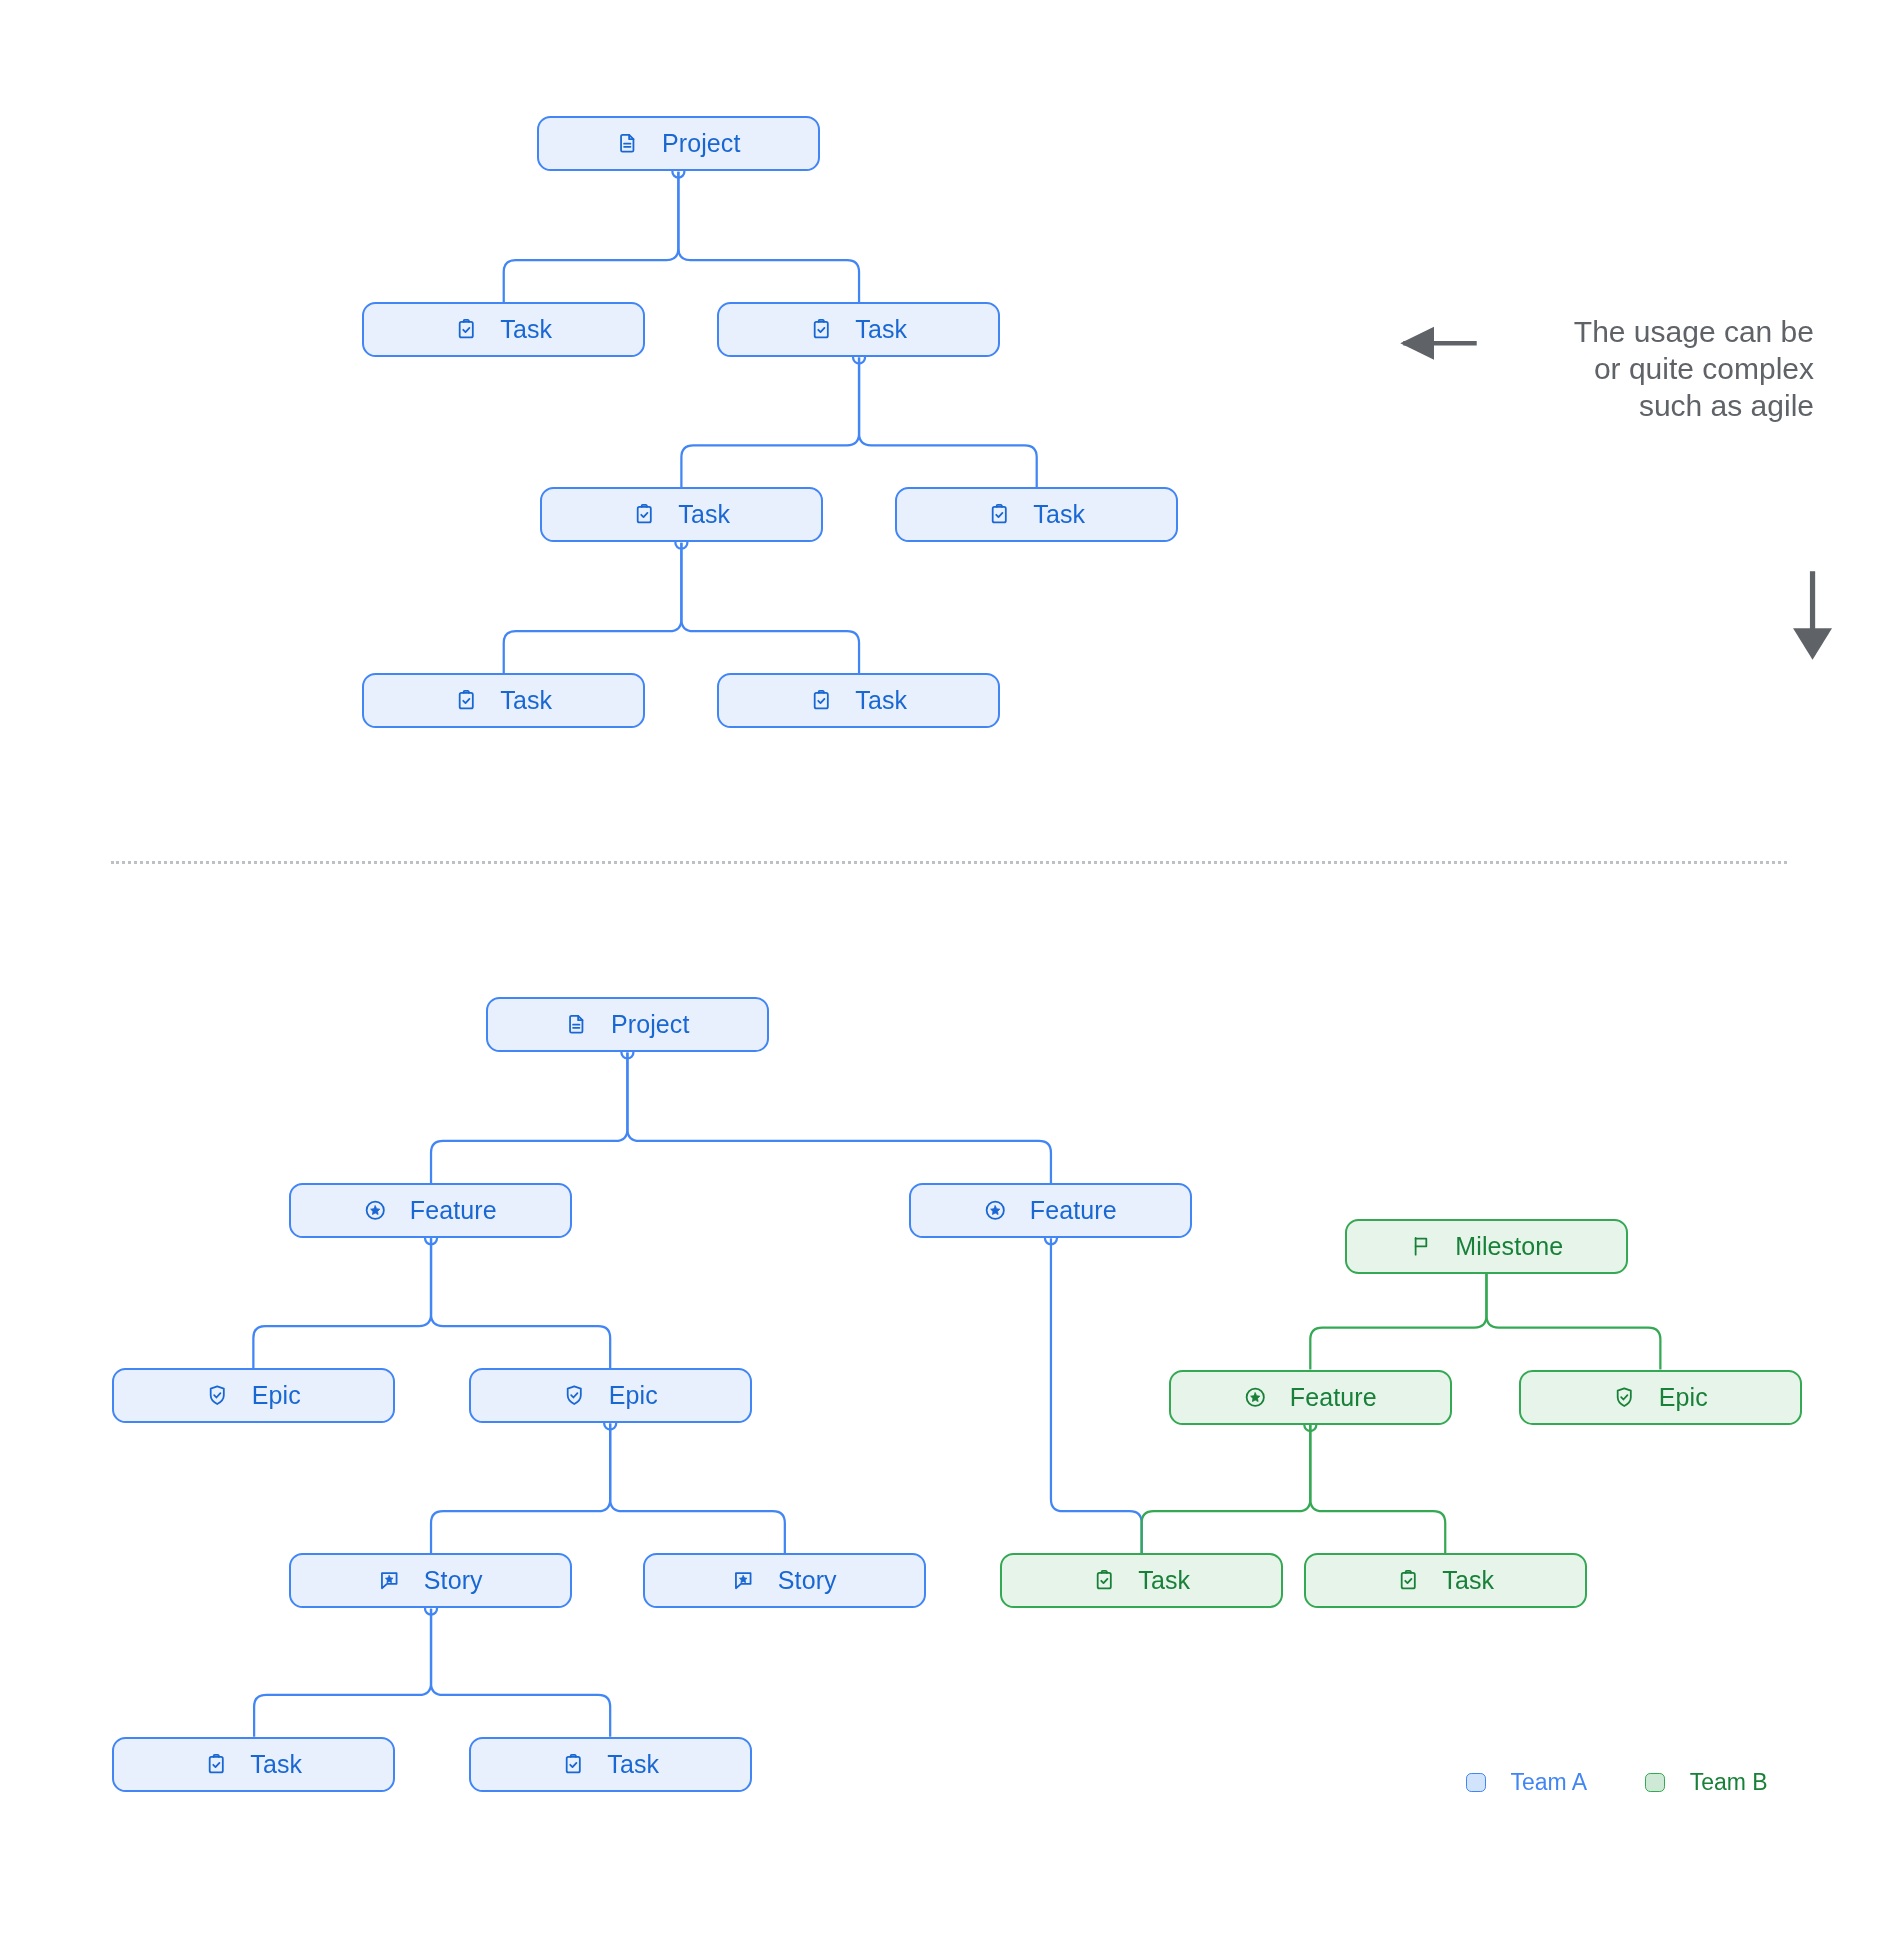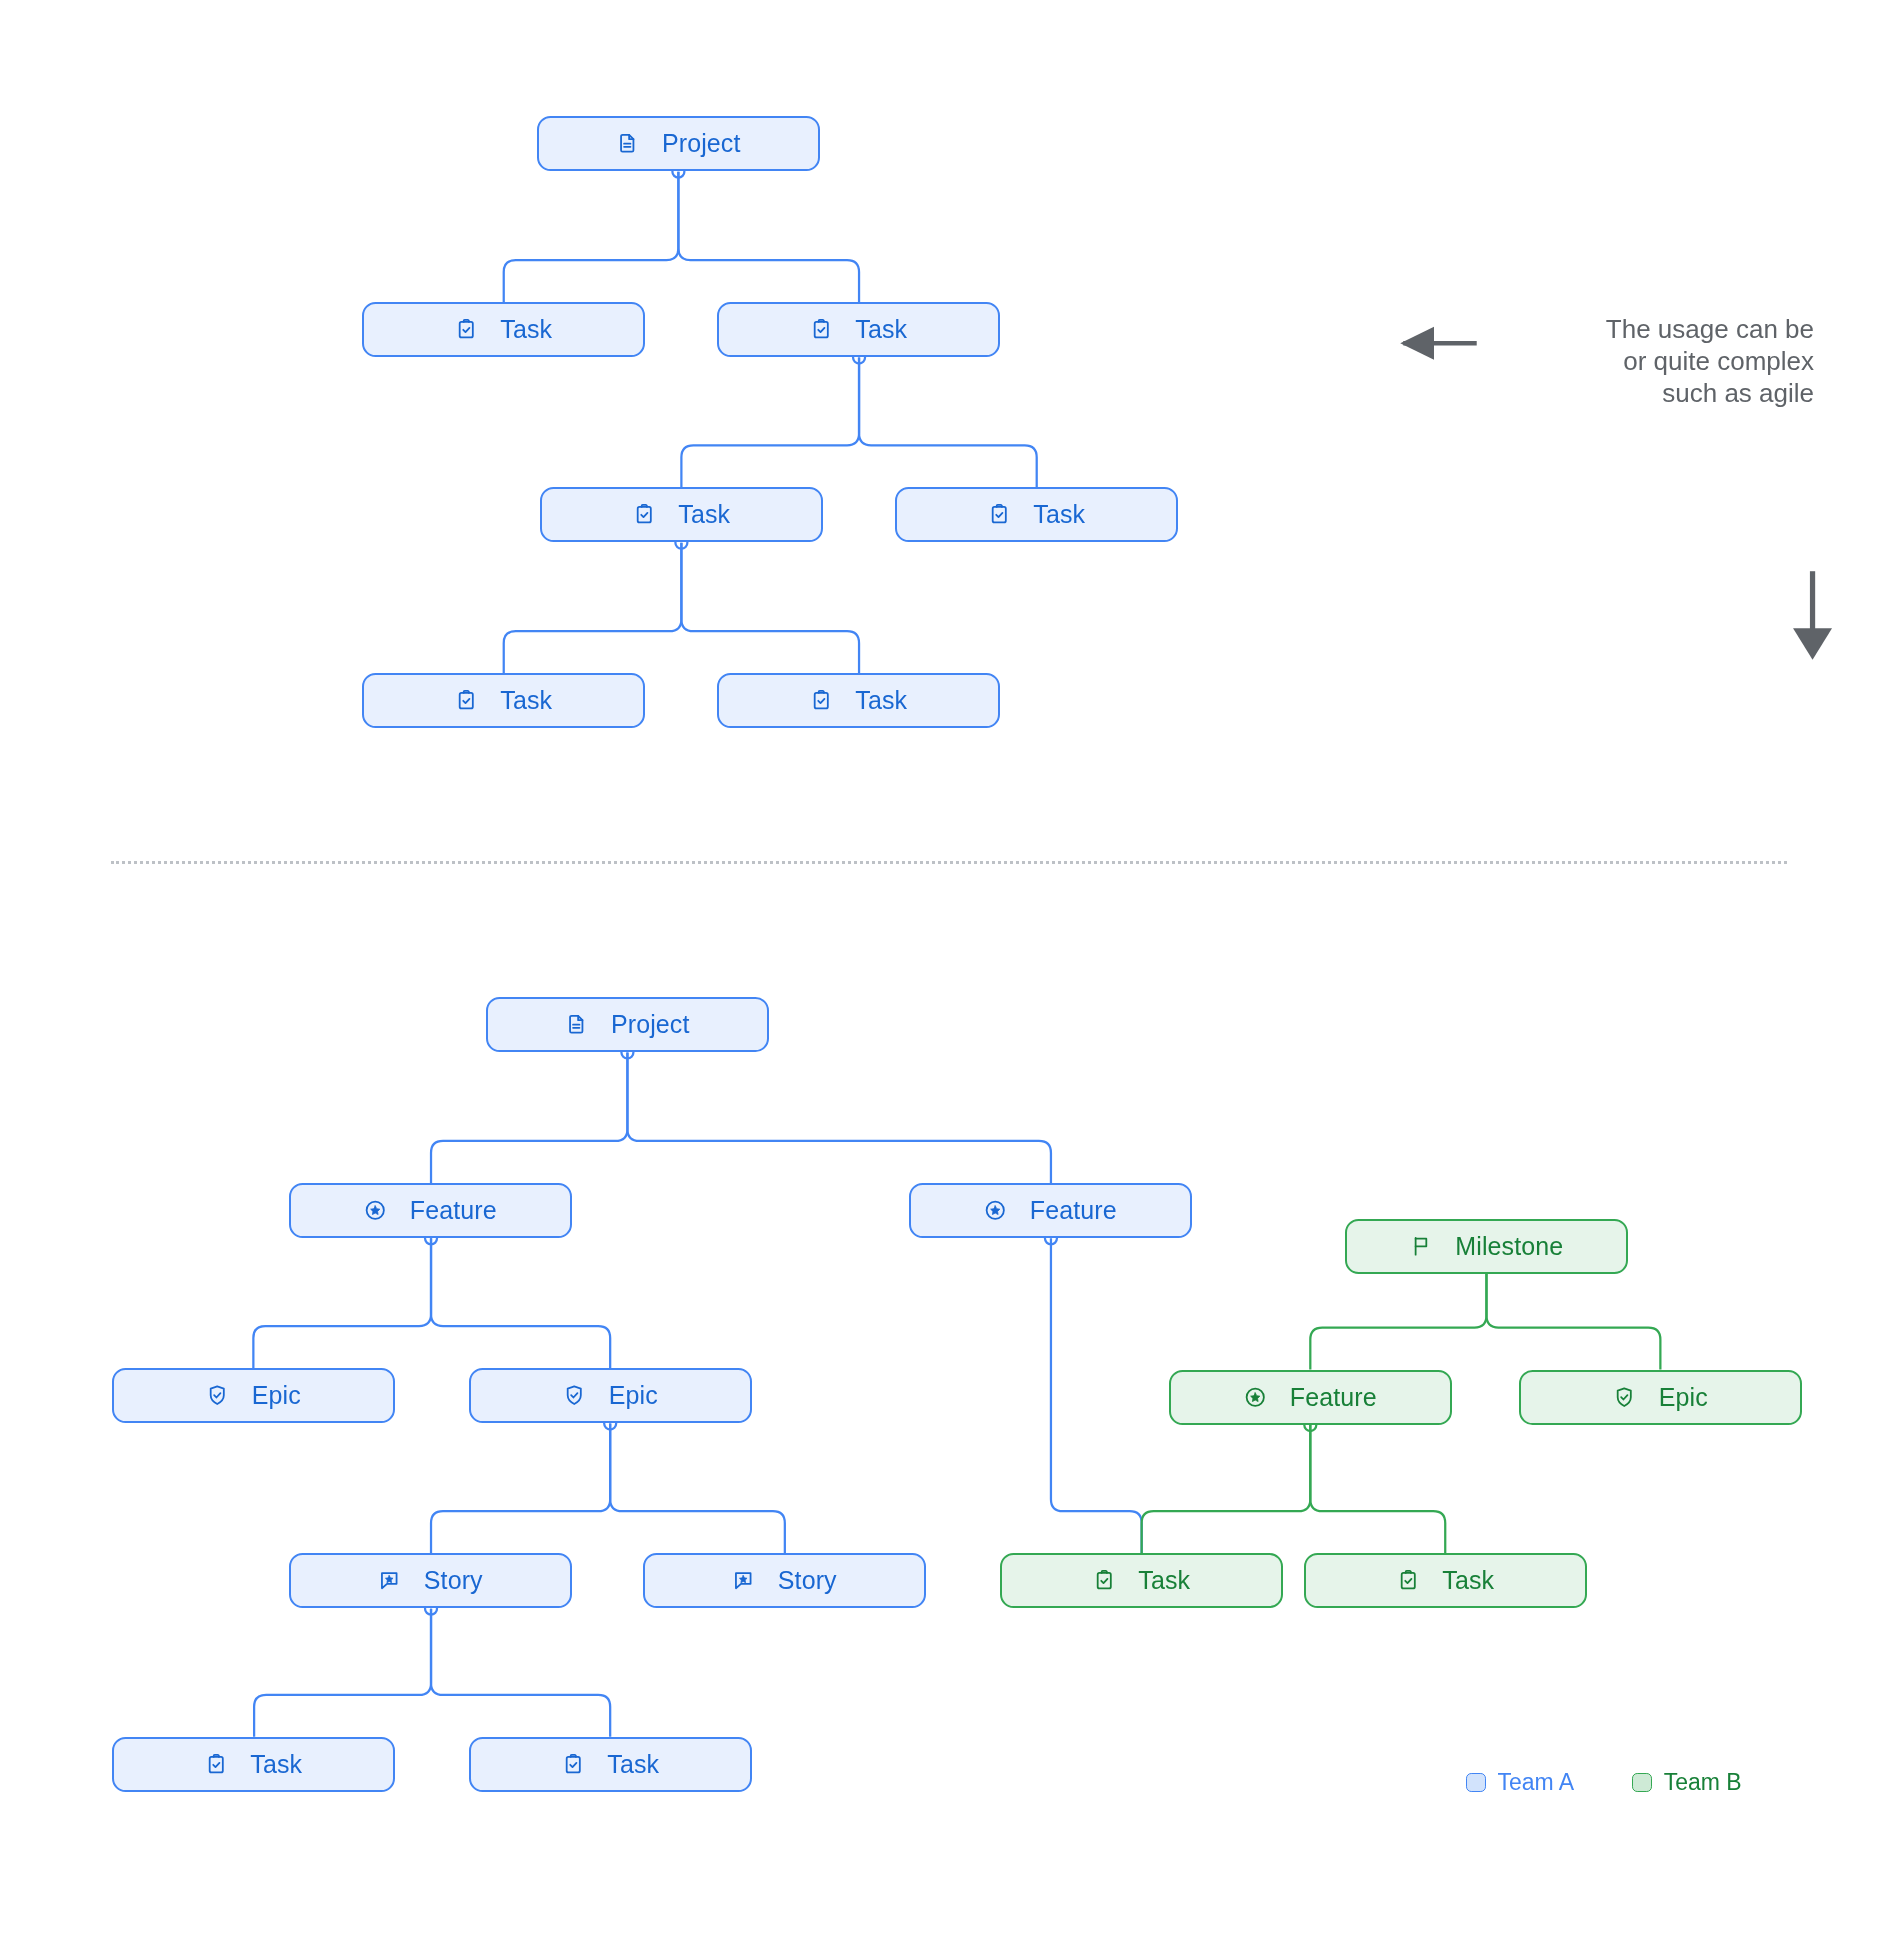--- a/index.html
+++ b/index.html
@@ -54,21 +54,21 @@
   .team-b {
     background: #E6F4EA;
     border-color: #34A853;
     color: #188038;
   }
 
   
   .annotation {
     position: absolute;
     color: #5F6368;
-    font-size: 26px;
+    font-size: 30px;
     line-height: 1.24;
     text-align: right;
     z-index: 4;
   }
   .annotation .ln { display: block; }
 
   
   .divider {
     position: absolute;
     border-top: 3px dotted #BDC1C6;
@@ -79,21 +79,21 @@
   .legend {
     position: absolute;
     display: flex;
     align-items: center;
     gap: 58px;
     z-index: 4;
   }
   .legend-item {
     display: flex;
     align-items: center;
-    gap: 12px;
+    gap: 25px;
     font-size: 23px;
   }
   .legend-swatch {
     width: 19.5px;
     height: 19.5px;
     border-radius: 5.2px;
     border-width: 1.5px;
     border-style: solid;
     box-sizing: border-box;
   }

